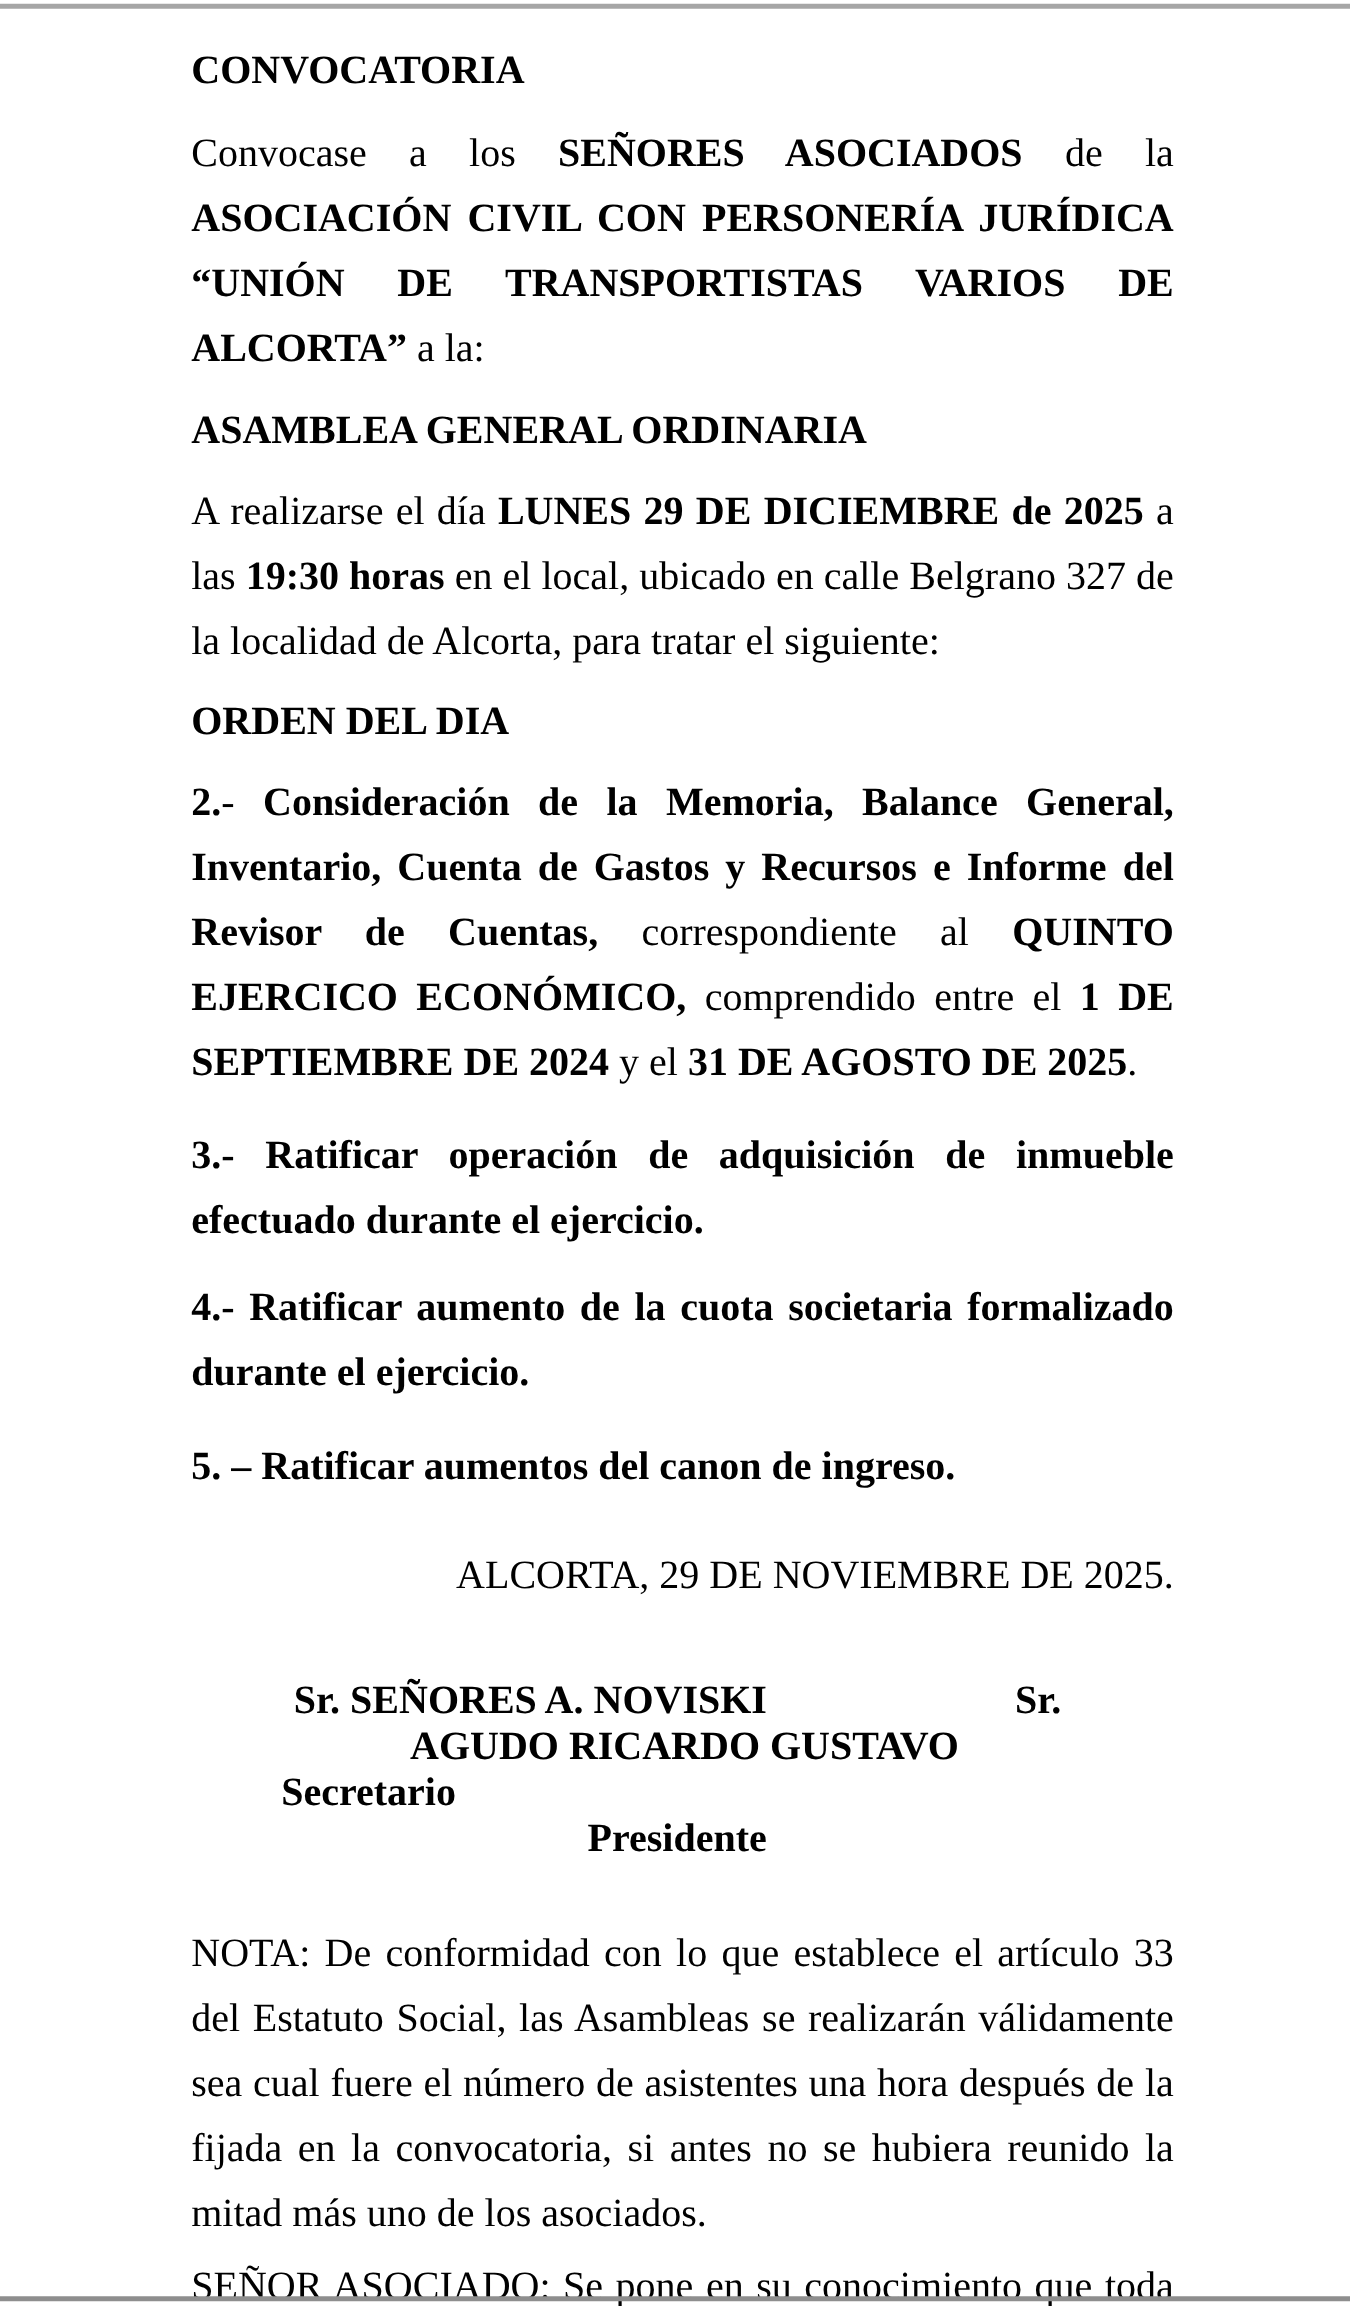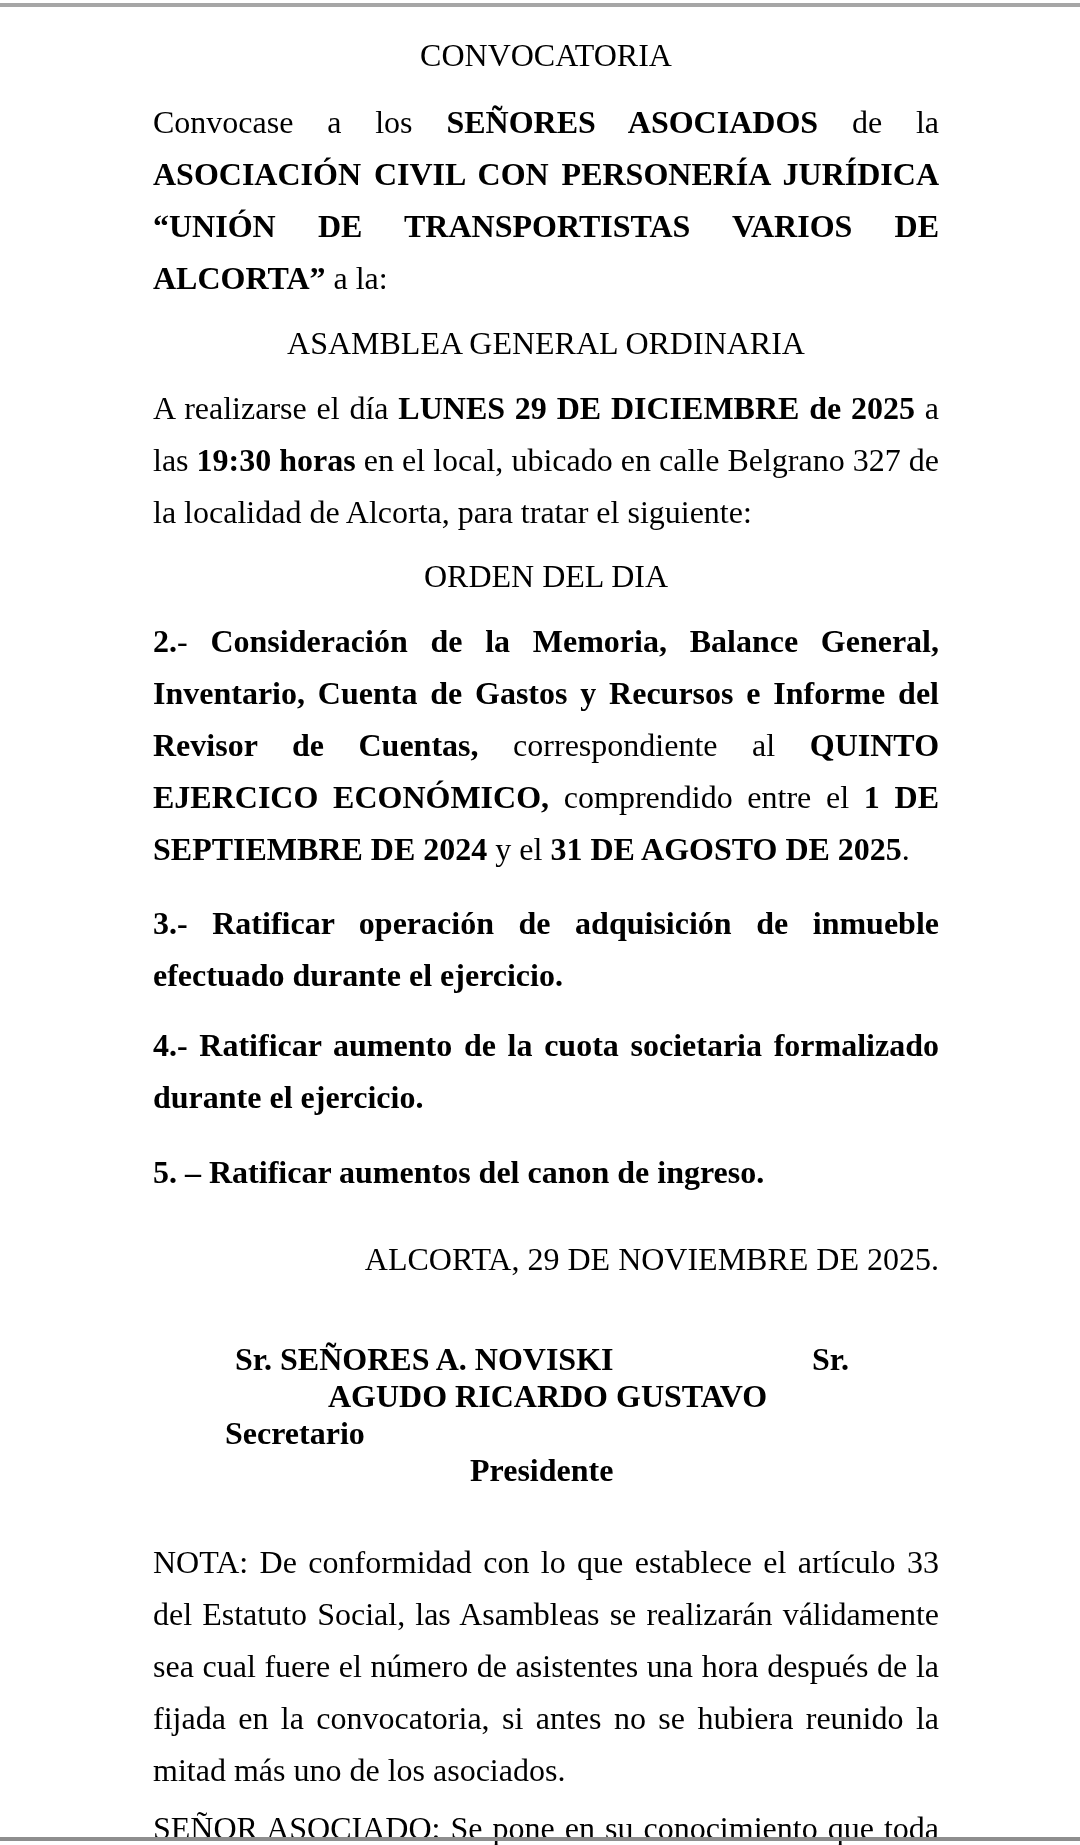--- a/index.html
+++ b/index.html
@@ -26,22 +26,22 @@
     left: 153px;
     top: 20px;
     width: 786px;
   }
   .title {
     font-weight: bold;
     text-align: center;
     line-height: 40px;
   }
   .h-center {
-    font-weight: normal;
-    text-align: center;
+    font-weight: bold;
+    text-align: left;
     line-height: 37px;
   }
   .para {
     text-align: justify;
     line-height: 52px;
   }
   .b { font-weight: bold; }
   .date-line { line-height: 37px; }
   .sig {
     font-weight: bold;

